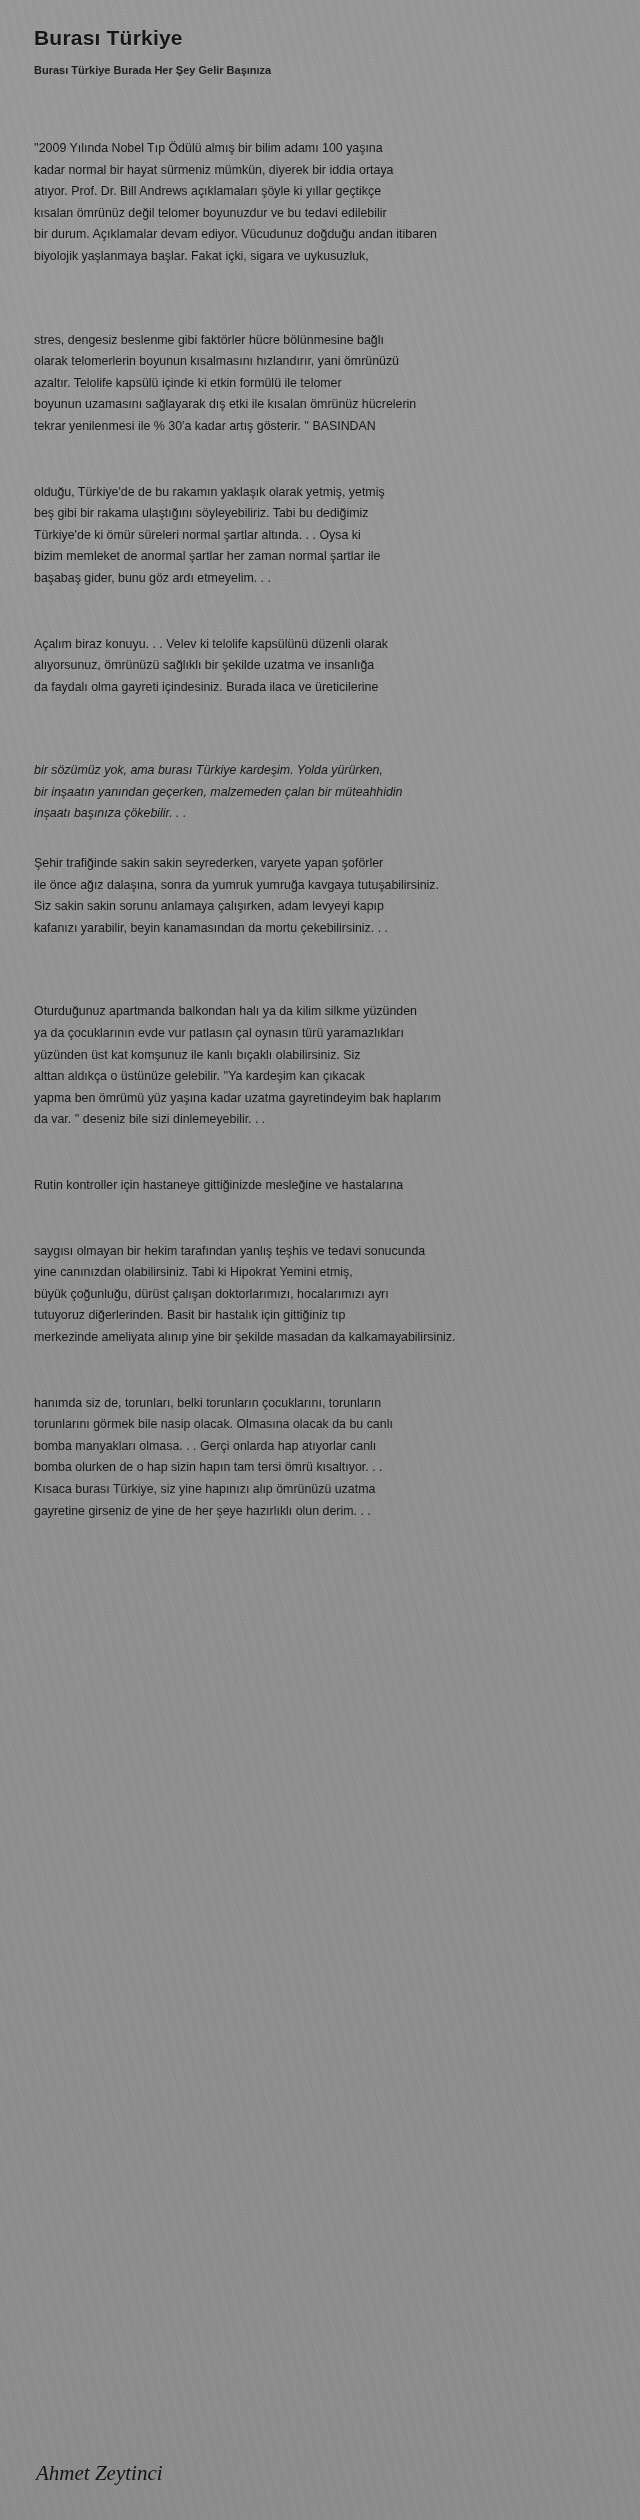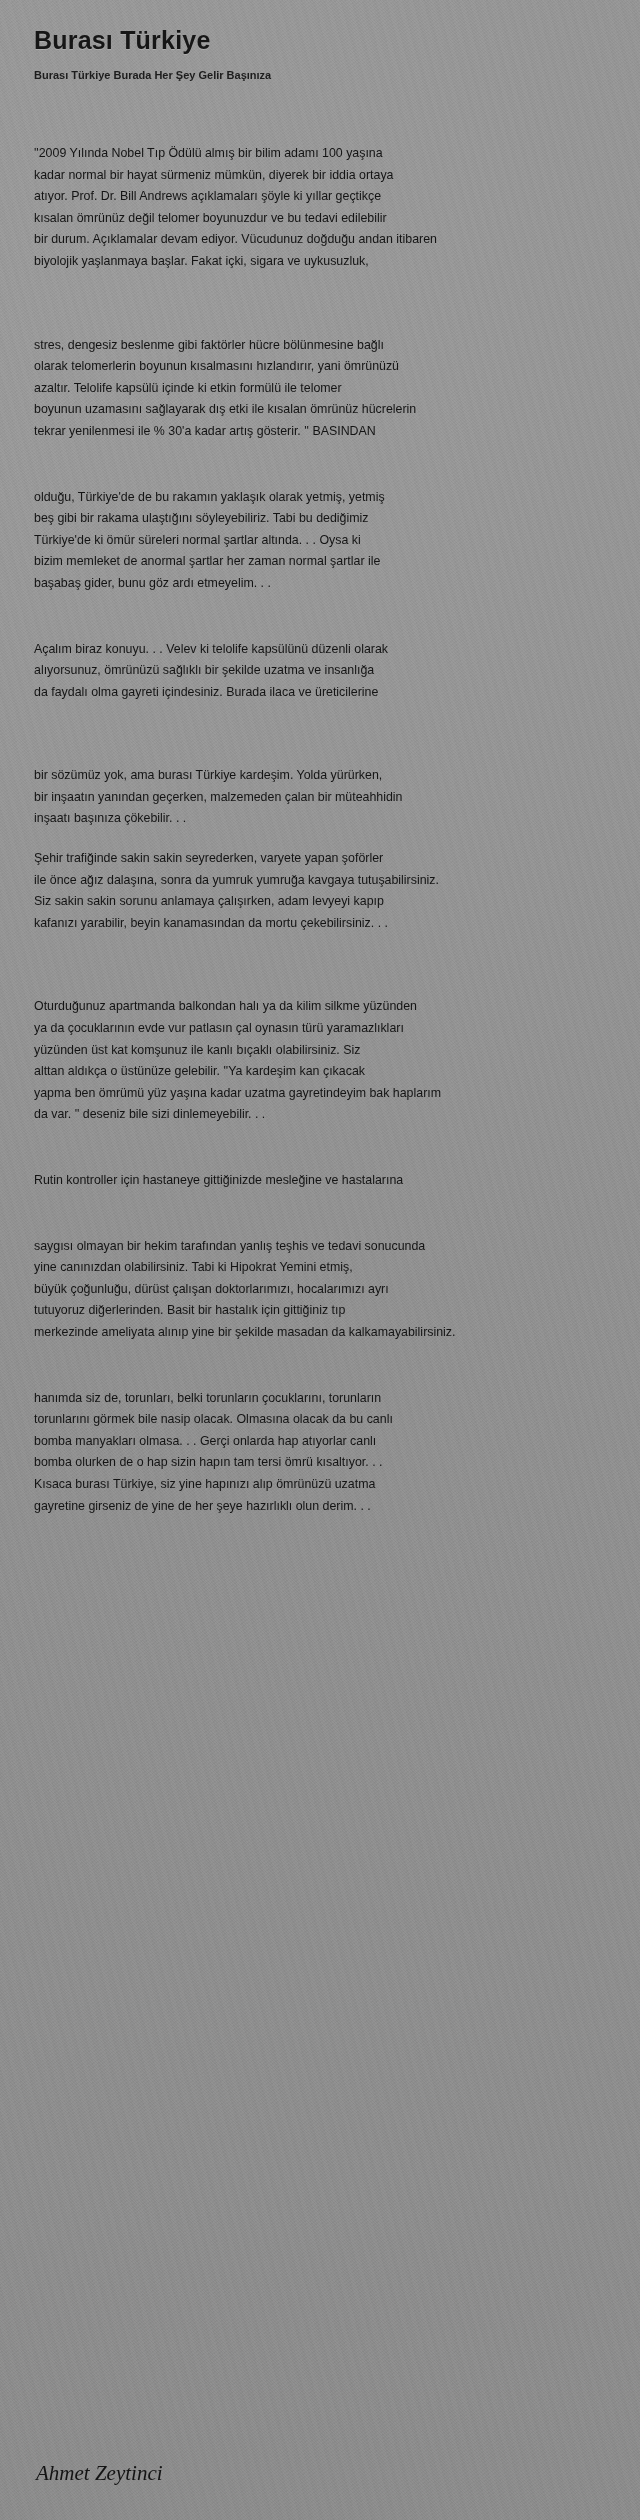--- a/index.html
+++ b/index.html
@@ -18,21 +18,21 @@
     min-height: 2520px;
     box-sizing: border-box;
     padding: 22px 34px 40px 34px;
     background:
       linear-gradient(rgba(150,150,150,0.55), rgba(150,150,150,0.55)),
       repeating-linear-gradient(47deg, rgba(0,0,0,0.05) 0px, rgba(0,0,0,0.05) 1px, rgba(255,255,255,0.045) 1px, rgba(255,255,255,0.045) 2px),
       repeating-linear-gradient(-38deg, rgba(0,0,0,0.045) 0px, rgba(0,0,0,0.045) 1px, rgba(255,255,255,0.04) 1px, rgba(255,255,255,0.04) 3px),
       radial-gradient(circle at 20% 12%, #a2a2a2 0%, #8a8a8a 45%, #7e7e7e 100%);
   }
   .title {
-    font-size: 25px;
+    font-size: 21px;
     font-weight: bold;
     letter-spacing: 0.2px;
     color: #161616;
     margin: 4px 0 14px 0;
     text-shadow: 0 1px 0 rgba(255,255,255,0.18);
   }
   .subtitle {
     font-size: 11px;
     font-weight: bold;
     color: #1d1d1d;
@@ -45,21 +45,22 @@
   }
   .stanza {
     margin: 0 0 44px 0;
     white-space: pre-line;
   }
   .stanza.gap-large {
     margin-bottom: 62px;
     margin-top: 10px;
   }
   .stanza.gap-small {
-    margin-bottom: 18px;
+    margin-bottom: 28px;
+    font-style: italic;
   }
   .author {
     position: absolute;
     left: 36px;
     bottom: 34px;
     font-family: "Liberation Serif", serif;
     font-style: italic;
     font-size: 21px;
     color: #141414;
   }

